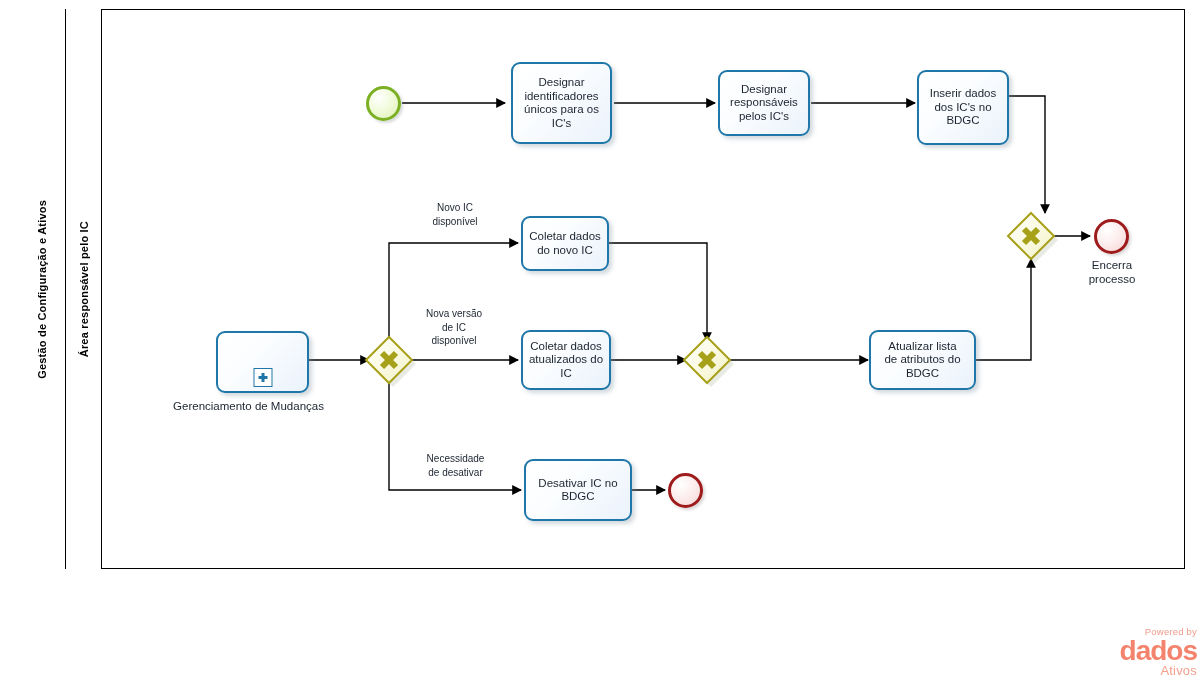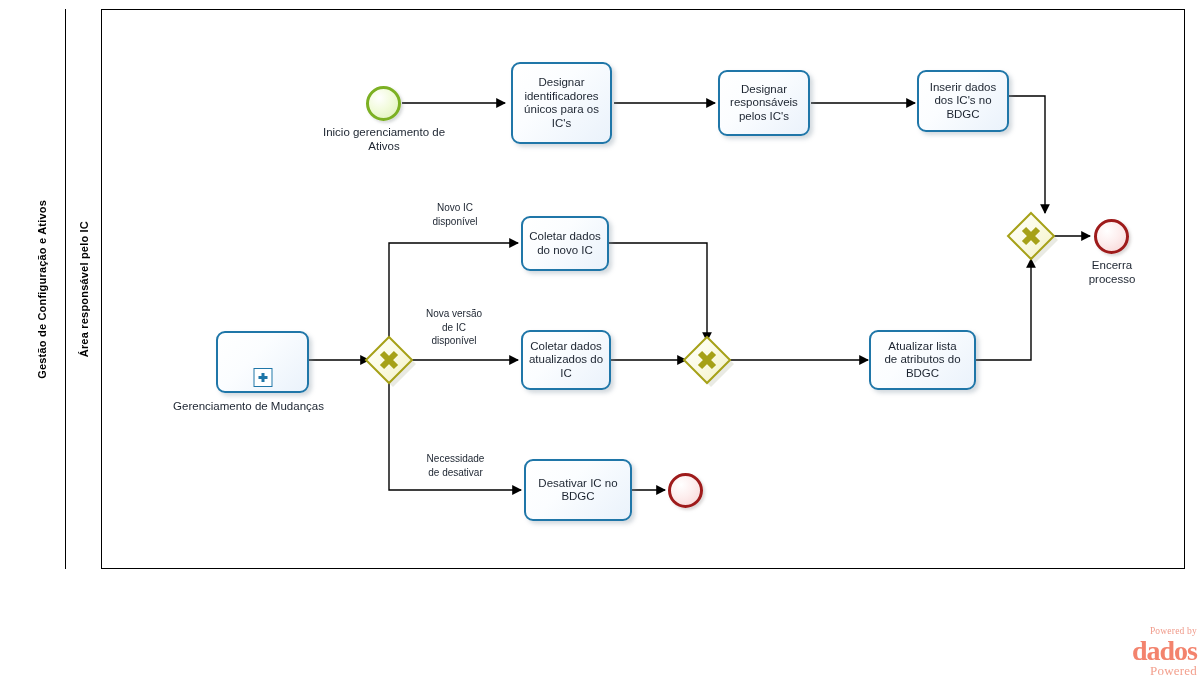--- a/index.html
+++ b/index.html
@@ -47,21 +47,21 @@
      background:radial-gradient(circle at 35% 30%,#ffffff 0%,#fdeeee 45%,#f7d4d4 100%);
      box-shadow:2px 2px 3px rgba(150,140,140,.35);}
 
   .nodelabel{position:absolute;text-align:center;font-size:11.5px;line-height:13.5px;
              color:#1c2430;white-space:pre-line;}
   .flowlabel{position:absolute;text-align:center;font-size:10px;line-height:13.5px;
              color:#1c2430;white-space:pre-line;}
 
   
   #logo{position:absolute;right:6px;bottom:6px;width:112px;height:54px;text-align:right;
-        font-family:Liberation Serif, serif;}
+        font-family:Liberation Sans, sans-serif;}
   #logo .pw{font-size:9.5px;color:#f09a8a;letter-spacing:.2px;line-height:11px;}
   #logo .bz{font-size:28px;color:#f3836d;font-weight:bold;line-height:27px;letter-spacing:-1px;}
   #logo .md{font-size:13px;color:#f3a08e;line-height:14px;letter-spacing:.2px;}
 </style>
 </head>
 <body>
 
 <div id="canvas">
 
   <div class="pool" style="left:18px;top:9px;width:1167px;height:560px;"></div>
@@ -106,39 +106,37 @@
 
       <path d="M 728 360 L 868 360"></path>
 
       <path d="M 962 360 L 1031 360 L 1031 259"></path>
 
       <path d="M 614 490 L 665 490"></path>
     </g>
   </svg>
 
   <div class="node event ev-start" style="left:366px;top:86px;width:35px;height:35px;"></div>
-  <div class="nodelabel" style="left:298px;top:126px;width:172px;">Inicio gerenciamento de
-Ativos</div>
 
   <div class="node event ev-end" style="left:1094px;top:219px;width:35px;height:35px;"></div>
   <div class="nodelabel" style="left:1060px;top:259px;width:104px;">Encerra
 processo</div>
 
   <div class="node event ev-end" style="left:668px;top:473px;width:35px;height:35px;"></div>
 
   <div class="node task" style="left:511px;top:62px;width:101px;height:82px;white-space:pre-line;">Designar
 identificadores
 únicos para os
 IC's</div>
 
   <div class="node task" style="left:718px;top:70px;width:92px;height:66px;white-space:pre-line;">Designar
 responsáveis
 pelos IC's</div>
 
-  <div class="node task" style="left:917px;top:70px;width:92px;height:62px;white-space:pre-line;">Inserir dados
+  <div class="node task" style="left:917px;top:70px;width:92px;height:75px;white-space:pre-line;">Inserir dados
 dos IC's no
 BDGC</div>
 
   <div class="node task" style="left:521px;top:216px;width:88px;height:55px;white-space:pre-line;">Coletar dados
 do novo IC</div>
 
   <div class="node task" style="left:521px;top:330px;width:90px;height:60px;white-space:pre-line;">Coletar dados
 atualizados do
 IC</div>
 
@@ -188,16 +186,16 @@
   <div class="flowlabel" style="left:398px;top:307px;width:112px;">Nova versão
 de IC
 disponível</div>
 
   <div class="flowlabel" style="left:398px;top:452px;width:115px;">Necessidade
 de desativar</div>
 
   <div id="logo">
     <div class="pw">Powered by</div>
     <div class="bz">dados</div>
-    <div class="md">Powered</div>
+    <div class="md">Ativos</div>
   </div>
 
 </div>
 
 </body></html>

